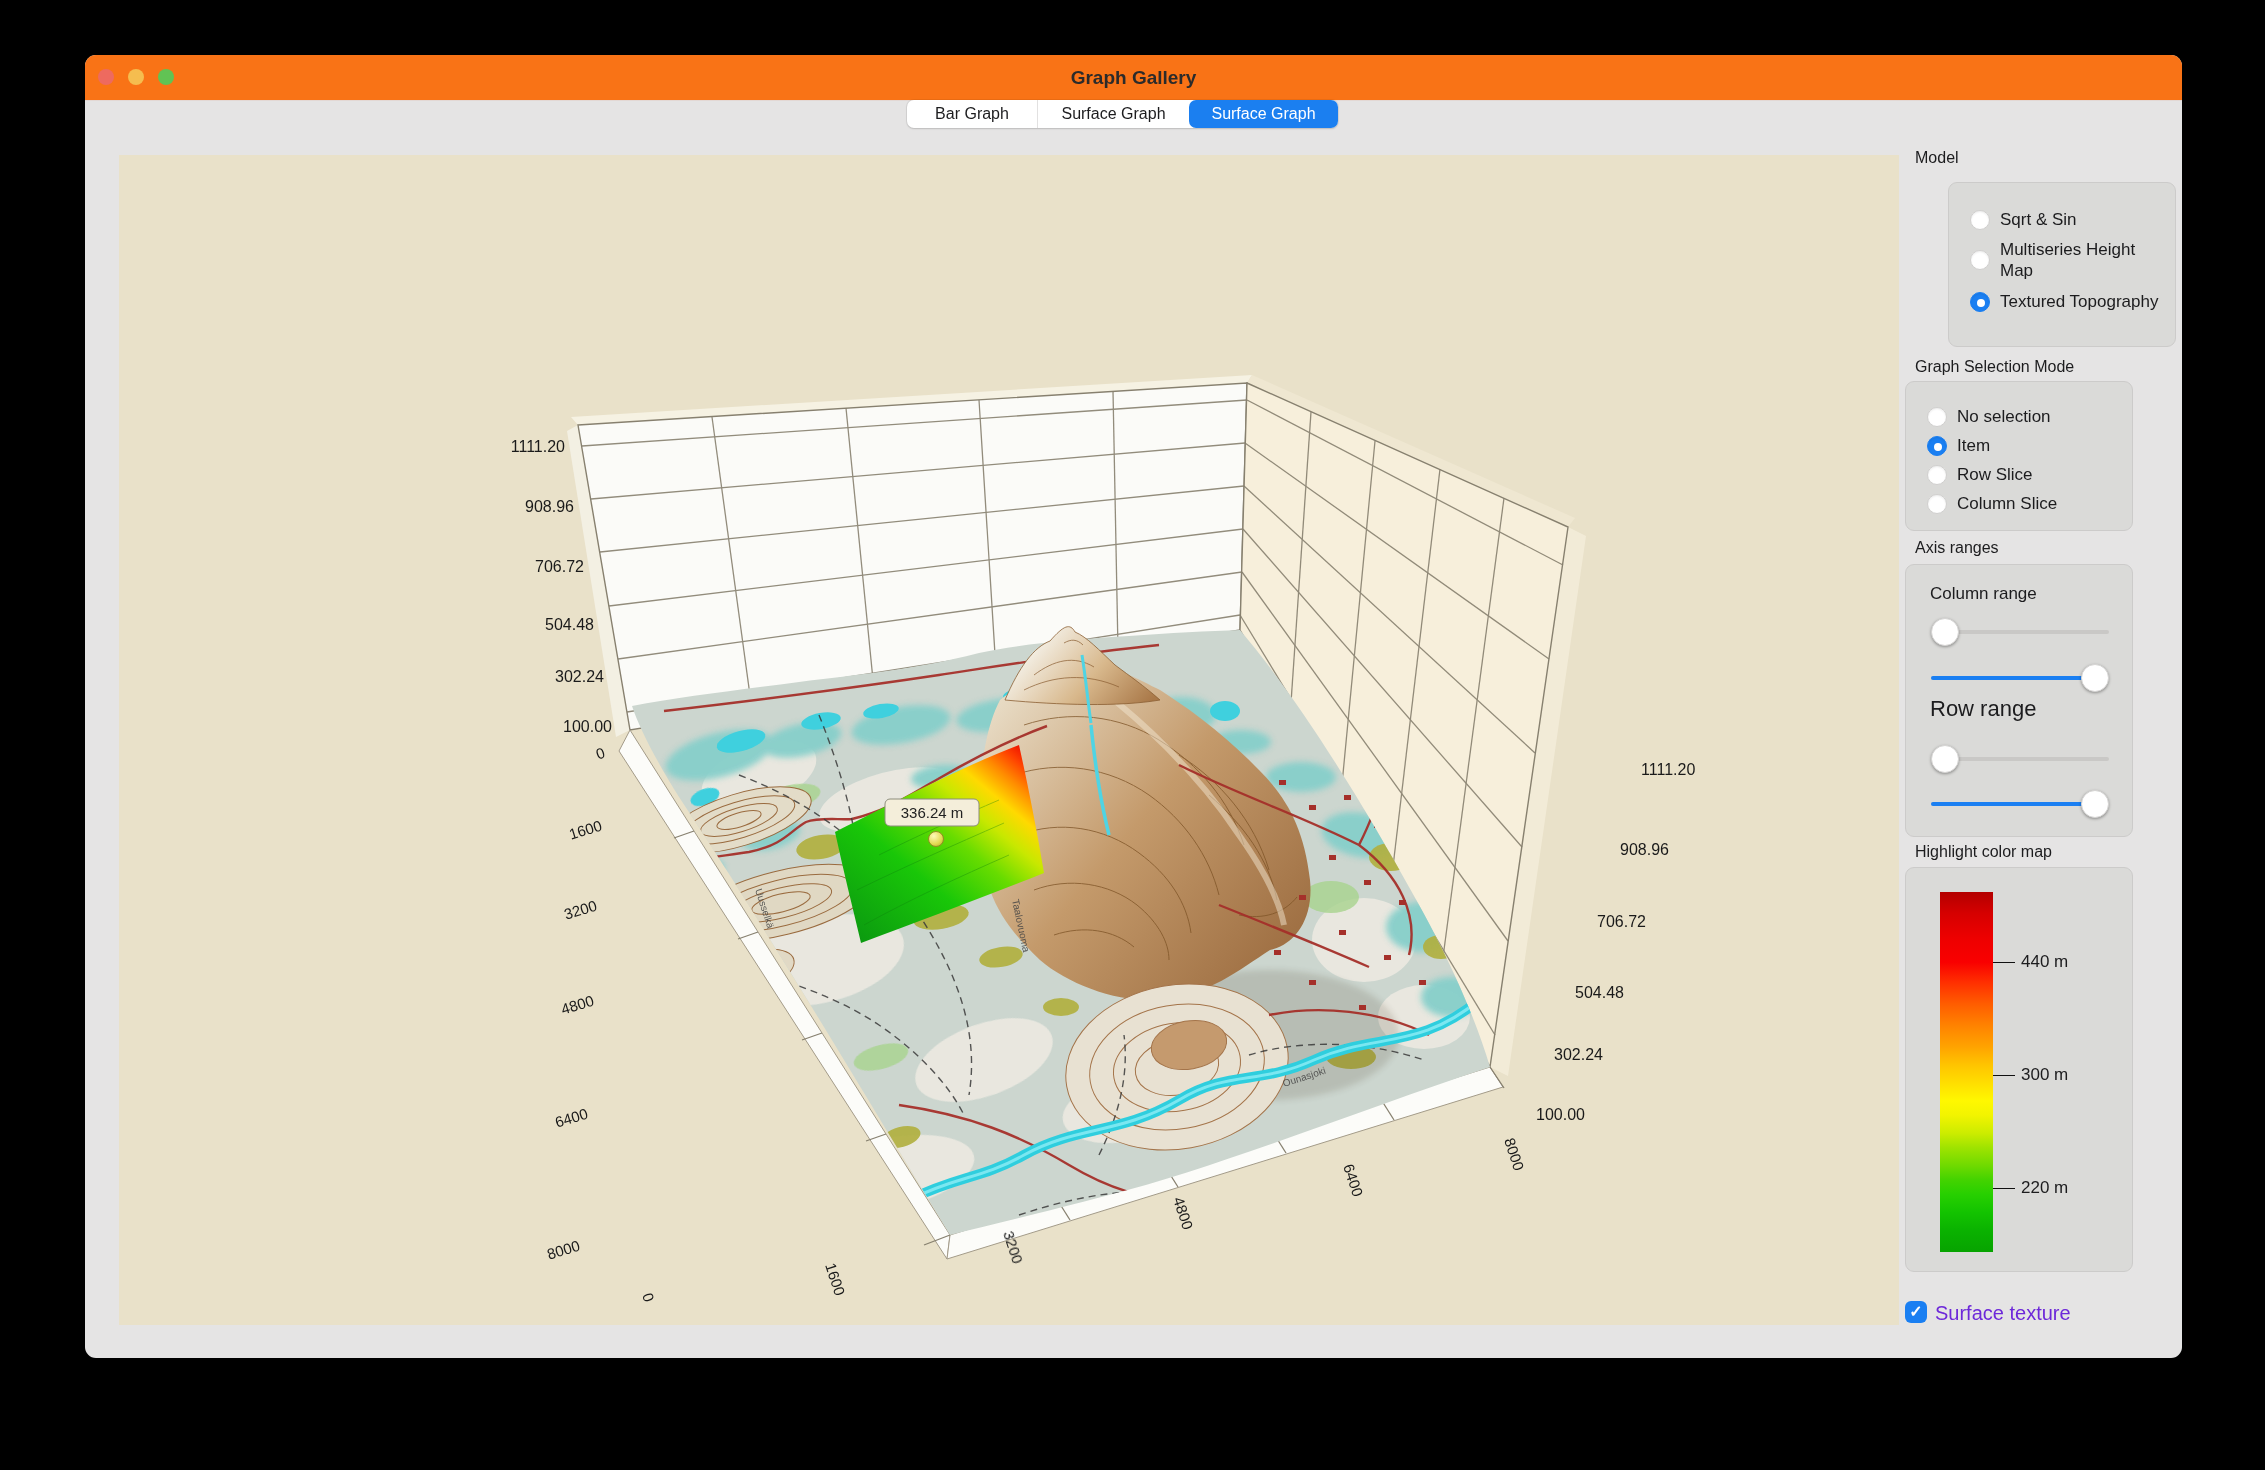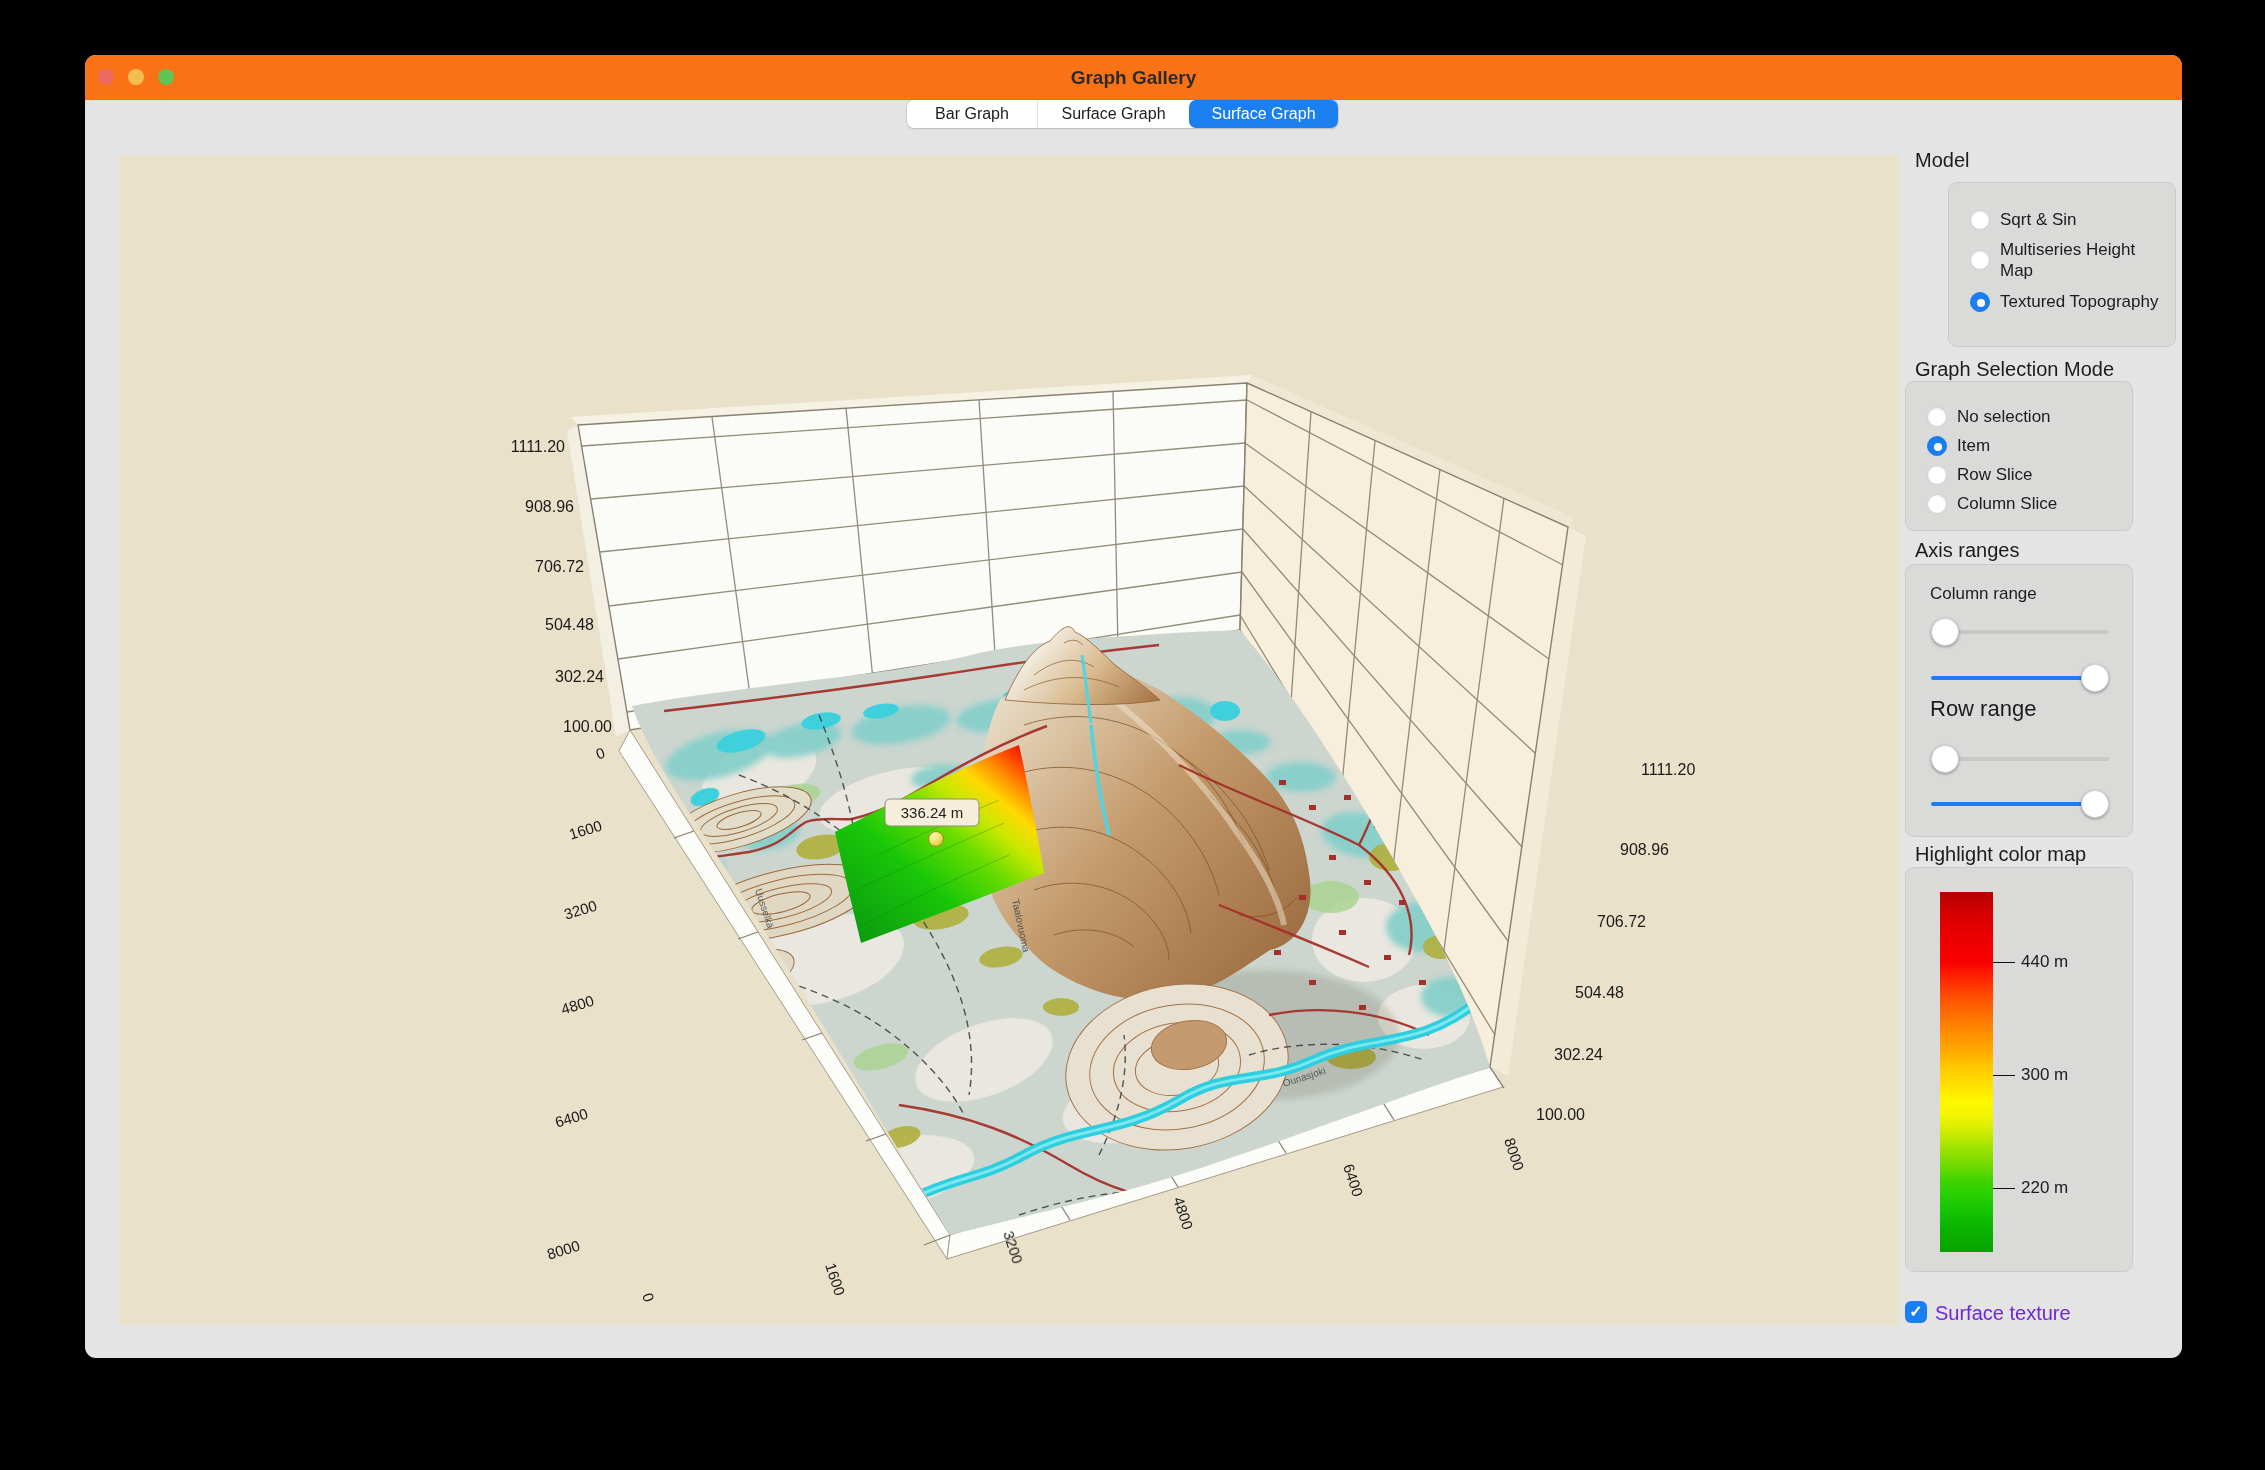--- a/index.html
+++ b/index.html
@@ -18,21 +18,21 @@
   .tabs{position:absolute;left:822px;top:45px;height:28px;display:flex;background:#fff;
     border-radius:7px;box-shadow:0 0 0 1px rgba(0,0,0,.06),0 1px 2px rgba(0,0,0,.12);}
   .tab{height:28px;line-height:28px;font-size:16px;color:#1c1c1e;text-align:center;cursor:default;}
   .tab.first{width:130px;border-right:1px solid #e2e1e1;border-radius:7px 0 0 7px;}
   .tab.mid{width:151px;}
   .tab.active{width:149px;background:#1b7ff0;color:#fff;border-radius:7px;font-weight:500;}
 
   .plot{position:absolute;left:34px;top:100px;width:1780px;height:1170px;background:#e9e1c9;}
 
   
-  .side-label{position:absolute;font-size:20px;color:#1c1c1e;}
+  .side-label{position:absolute;font-size:16px;color:#1c1c1e;}
   .gbox{position:absolute;left:1820px;width:228px;background:#dadad8;border:1px solid #cccbca;
     border-radius:9px;box-sizing:border-box;}
   .radio-row{position:absolute;left:21px;display:flex;align-items:center;}
   .radio{width:20px;height:20px;border-radius:50%;background:#fff;border:1px solid #d0cfce;
     box-shadow:inset 0 1px 2px rgba(0,0,0,.08);box-sizing:border-box;flex:0 0 20px;}
   .radio.checked{background:#1a7ff2;border-color:#1a7ff2;position:relative;}
   .radio.checked::after{content:"";position:absolute;left:6px;top:6px;width:8px;height:8px;
     border-radius:50%;background:#fff;}
   .radio-label{margin-left:10px;font-size:17px;color:#1c1c1e;line-height:21px;width:160px;}
   .slider{position:absolute;height:30px;width:178px;}

